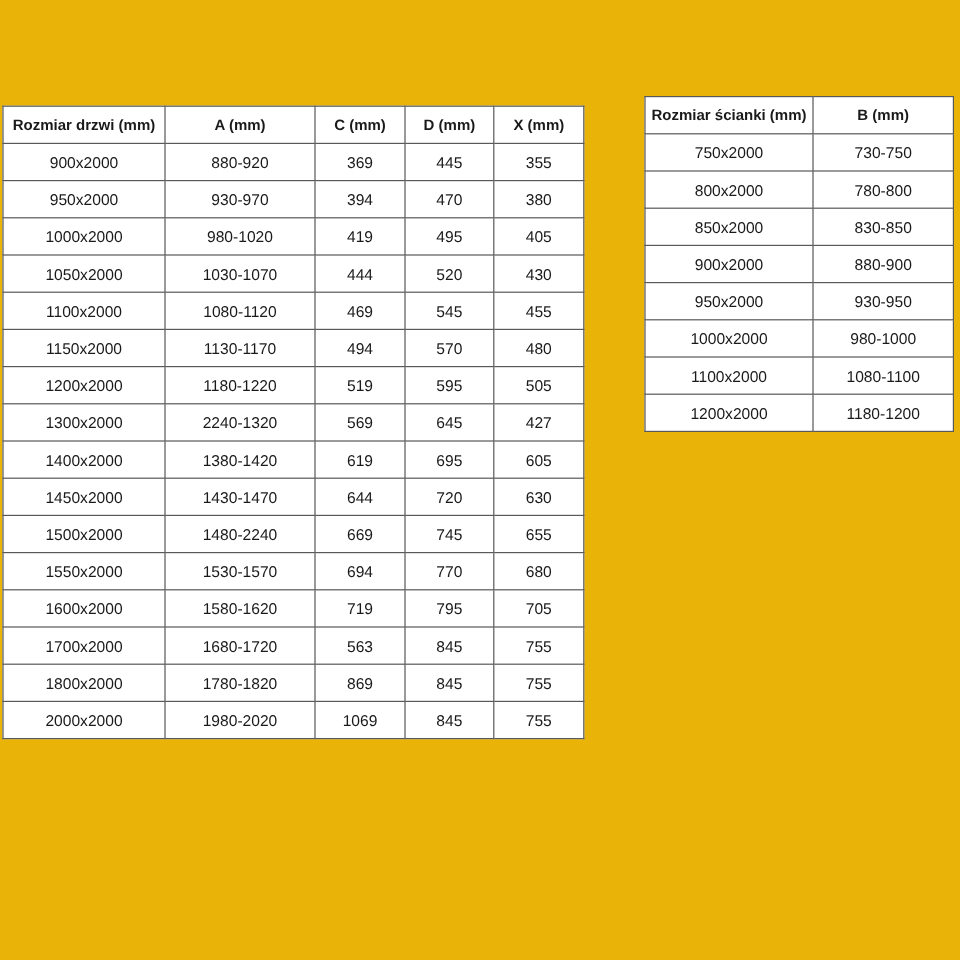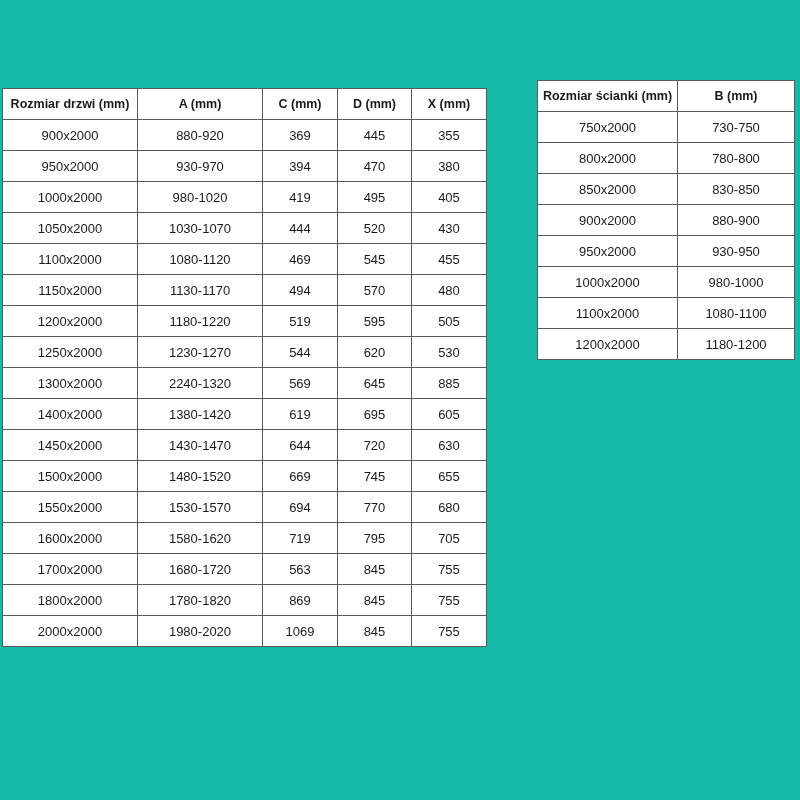--- a/index.html
+++ b/index.html
@@ -7,21 +7,21 @@
     padding: 0;
     background: #ffffff;
     width: 800px;
     height: 800px;
     font-family: "Liberation Sans", sans-serif;
   }
   .page {
     position: relative;
     width: 800px;
     height: 800px;
-    background: #14b8a6;
+    background: #eab308;
     overflow: hidden;
     text-decoration: underline;
   }
   table.size-table {
     position: absolute;
     border-collapse: collapse;
     table-layout: fixed;
     background: #ffffff;
   }
   #door-table { left: 2px; top: 88px; width: 484px; }
@@ -110,50 +110,43 @@
           <td>480</td>
         </tr>
         <tr>
           <td>1200x2000</td>
           <td>1180-1220</td>
           <td>519</td>
           <td>595</td>
           <td>505</td>
         </tr>
         <tr>
-          <td>1250x2000</td>
-          <td>1230-1270</td>
-          <td>544</td>
-          <td>620</td>
-          <td>530</td>
-        </tr>
-        <tr>
           <td>1300x2000</td>
           <td>2240-1320</td>
           <td>569</td>
           <td>645</td>
-          <td>885</td>
+          <td>427</td>
         </tr>
         <tr>
           <td>1400x2000</td>
           <td>1380-1420</td>
           <td>619</td>
           <td>695</td>
           <td>605</td>
         </tr>
         <tr>
           <td>1450x2000</td>
           <td>1430-1470</td>
           <td>644</td>
           <td>720</td>
           <td>630</td>
         </tr>
         <tr>
           <td>1500x2000</td>
-          <td>1480-1520</td>
+          <td>1480-2240</td>
           <td>669</td>
           <td>745</td>
           <td>655</td>
         </tr>
         <tr>
           <td>1550x2000</td>
           <td>1530-1570</td>
           <td>694</td>
           <td>770</td>
           <td>680</td>

